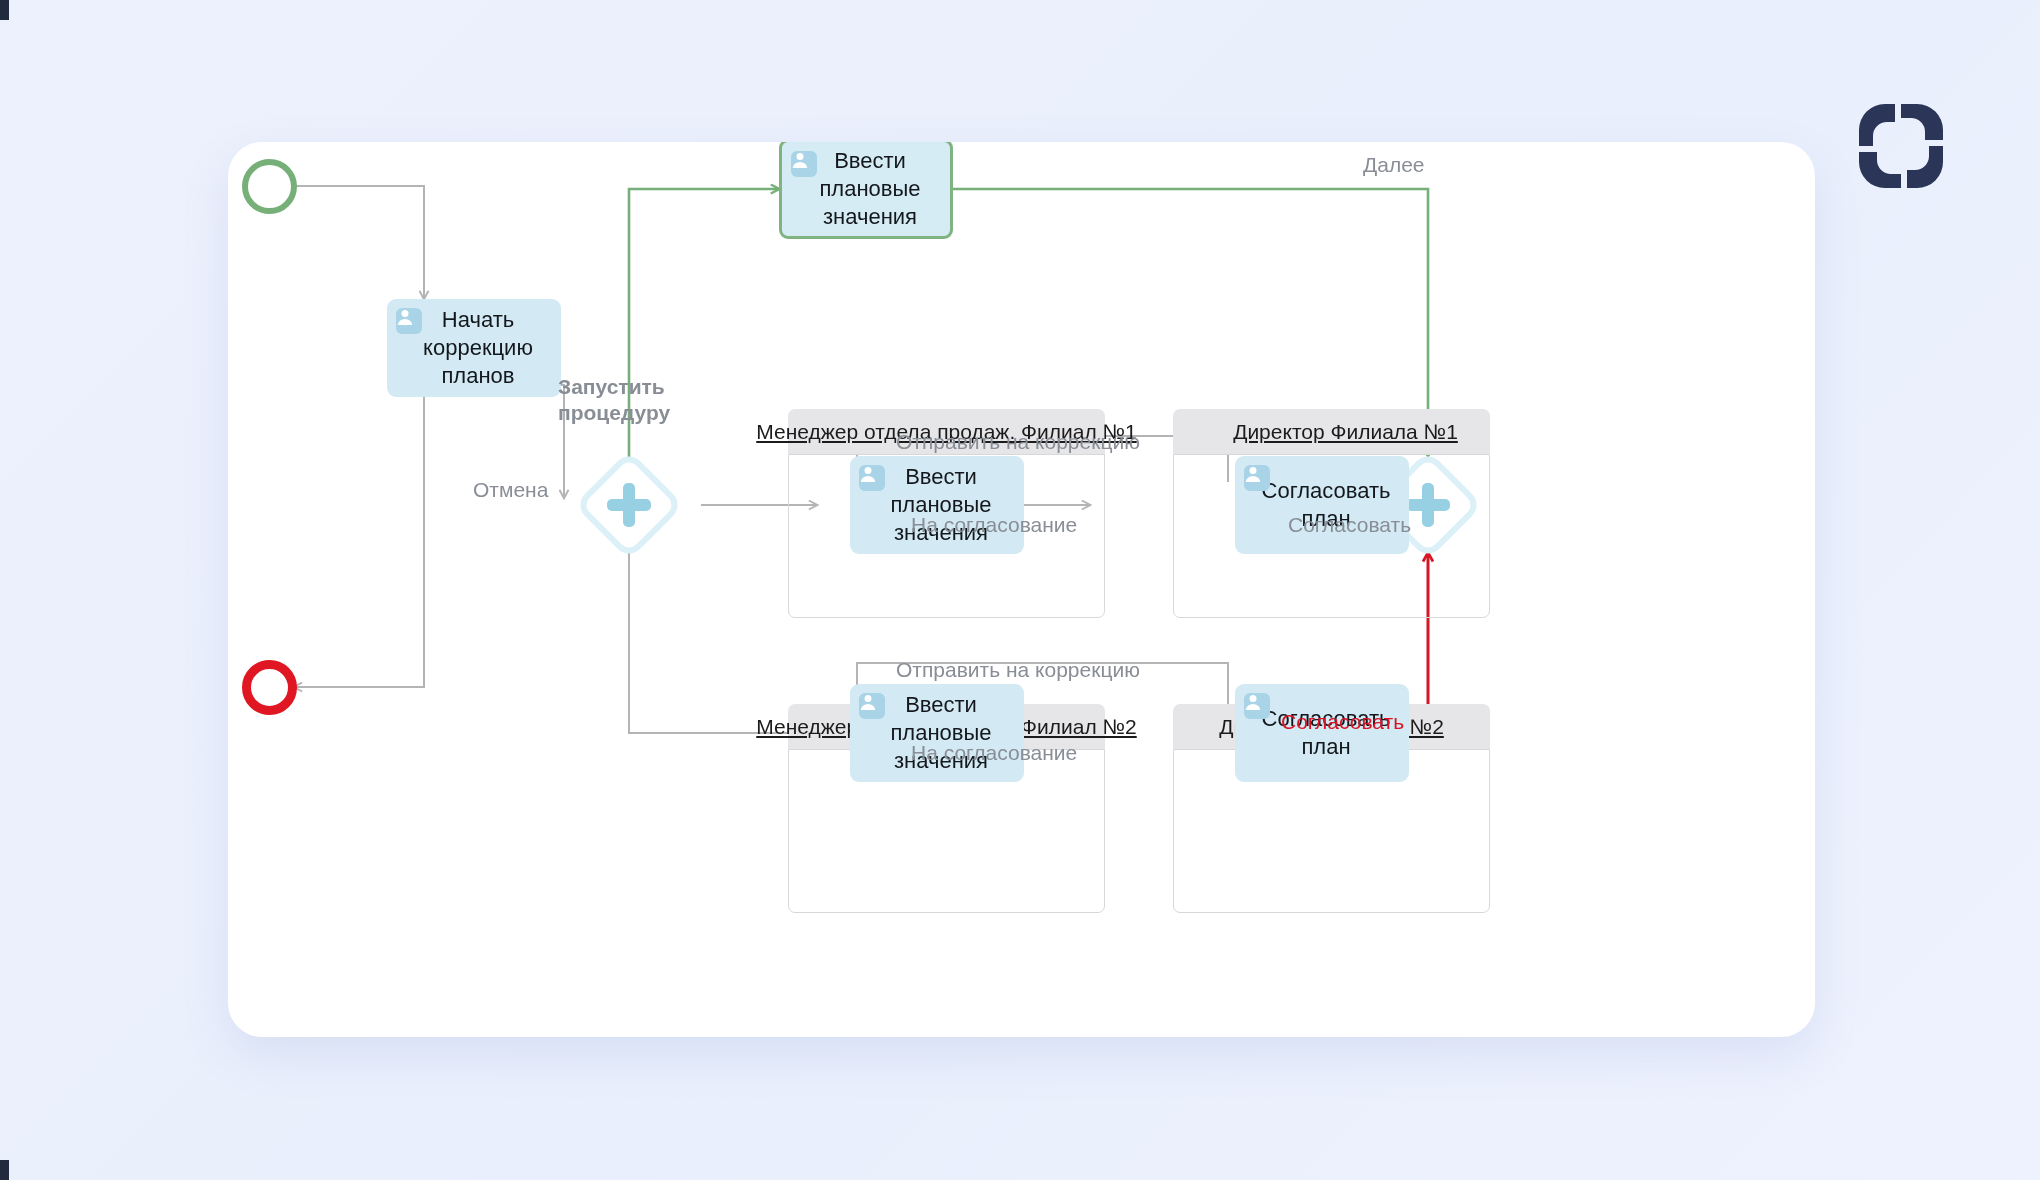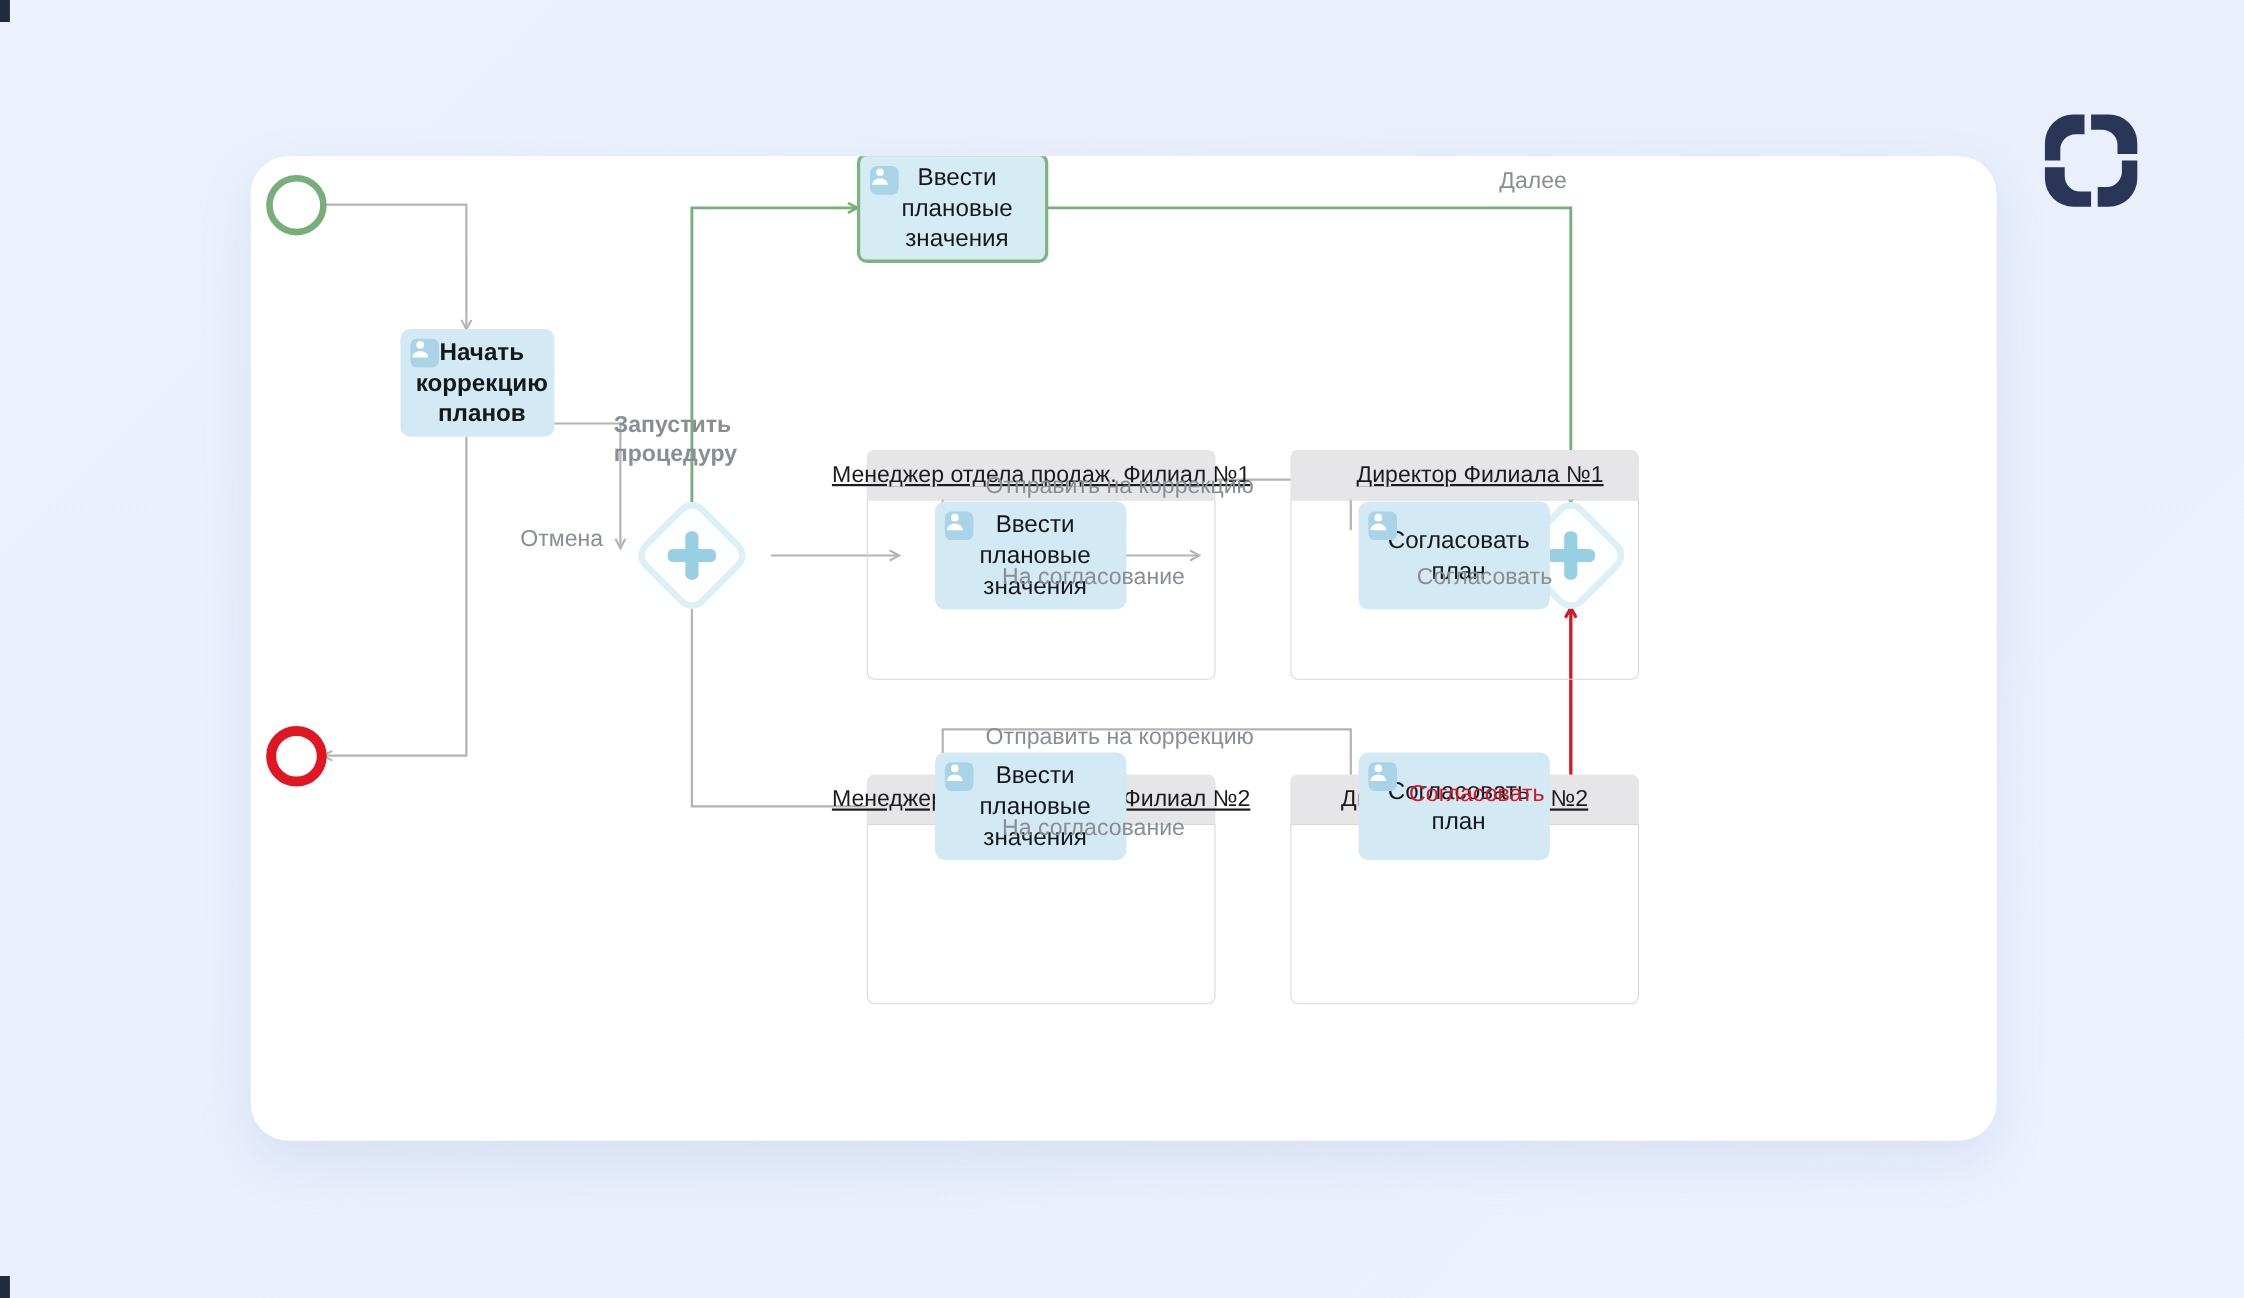--- a/index.html
+++ b/index.html
@@ -247,21 +247,21 @@
     <div class="lane-header" style="left:560px; top:562px; width:317px; height:45px;">
       <span>Менеджер отдела продаж. Филиал №2</span>
     </div>
     <div class="lane-body" style="left:560px; top:607px; width:317px; height:164px;"></div>
 
     <div class="lane-header" style="left:945px; top:562px; width:317px; height:45px;">
       <span>Директор Филиала №2</span>
     </div>
     <div class="lane-body" style="left:945px; top:607px; width:317px; height:164px;"></div>
 
-    <div class="task" style="left:136px; top:157px; width:140px; height:98px;font-weight:bold;">
+    <div class="task" style="left:159px; top:157px; width:174px; height:98px;">
       <span class="task-icon">
         <svg width="18" height="18" viewBox="0 0 18 18" xmlns="http://www.w3.org/2000/svg">
           <circle cx="9" cy="5.6" r="3.5" fill="#ffffff"></circle>
           <path d="M1.8,17 a7.2,6 0 0 1 14.4,0 z" fill="#ffffff"></path>
         </svg>
       </span>
       <span class="task-label" style="white-space:pre-line;">Начать
 коррекцию
 планов</span>
     </div>

